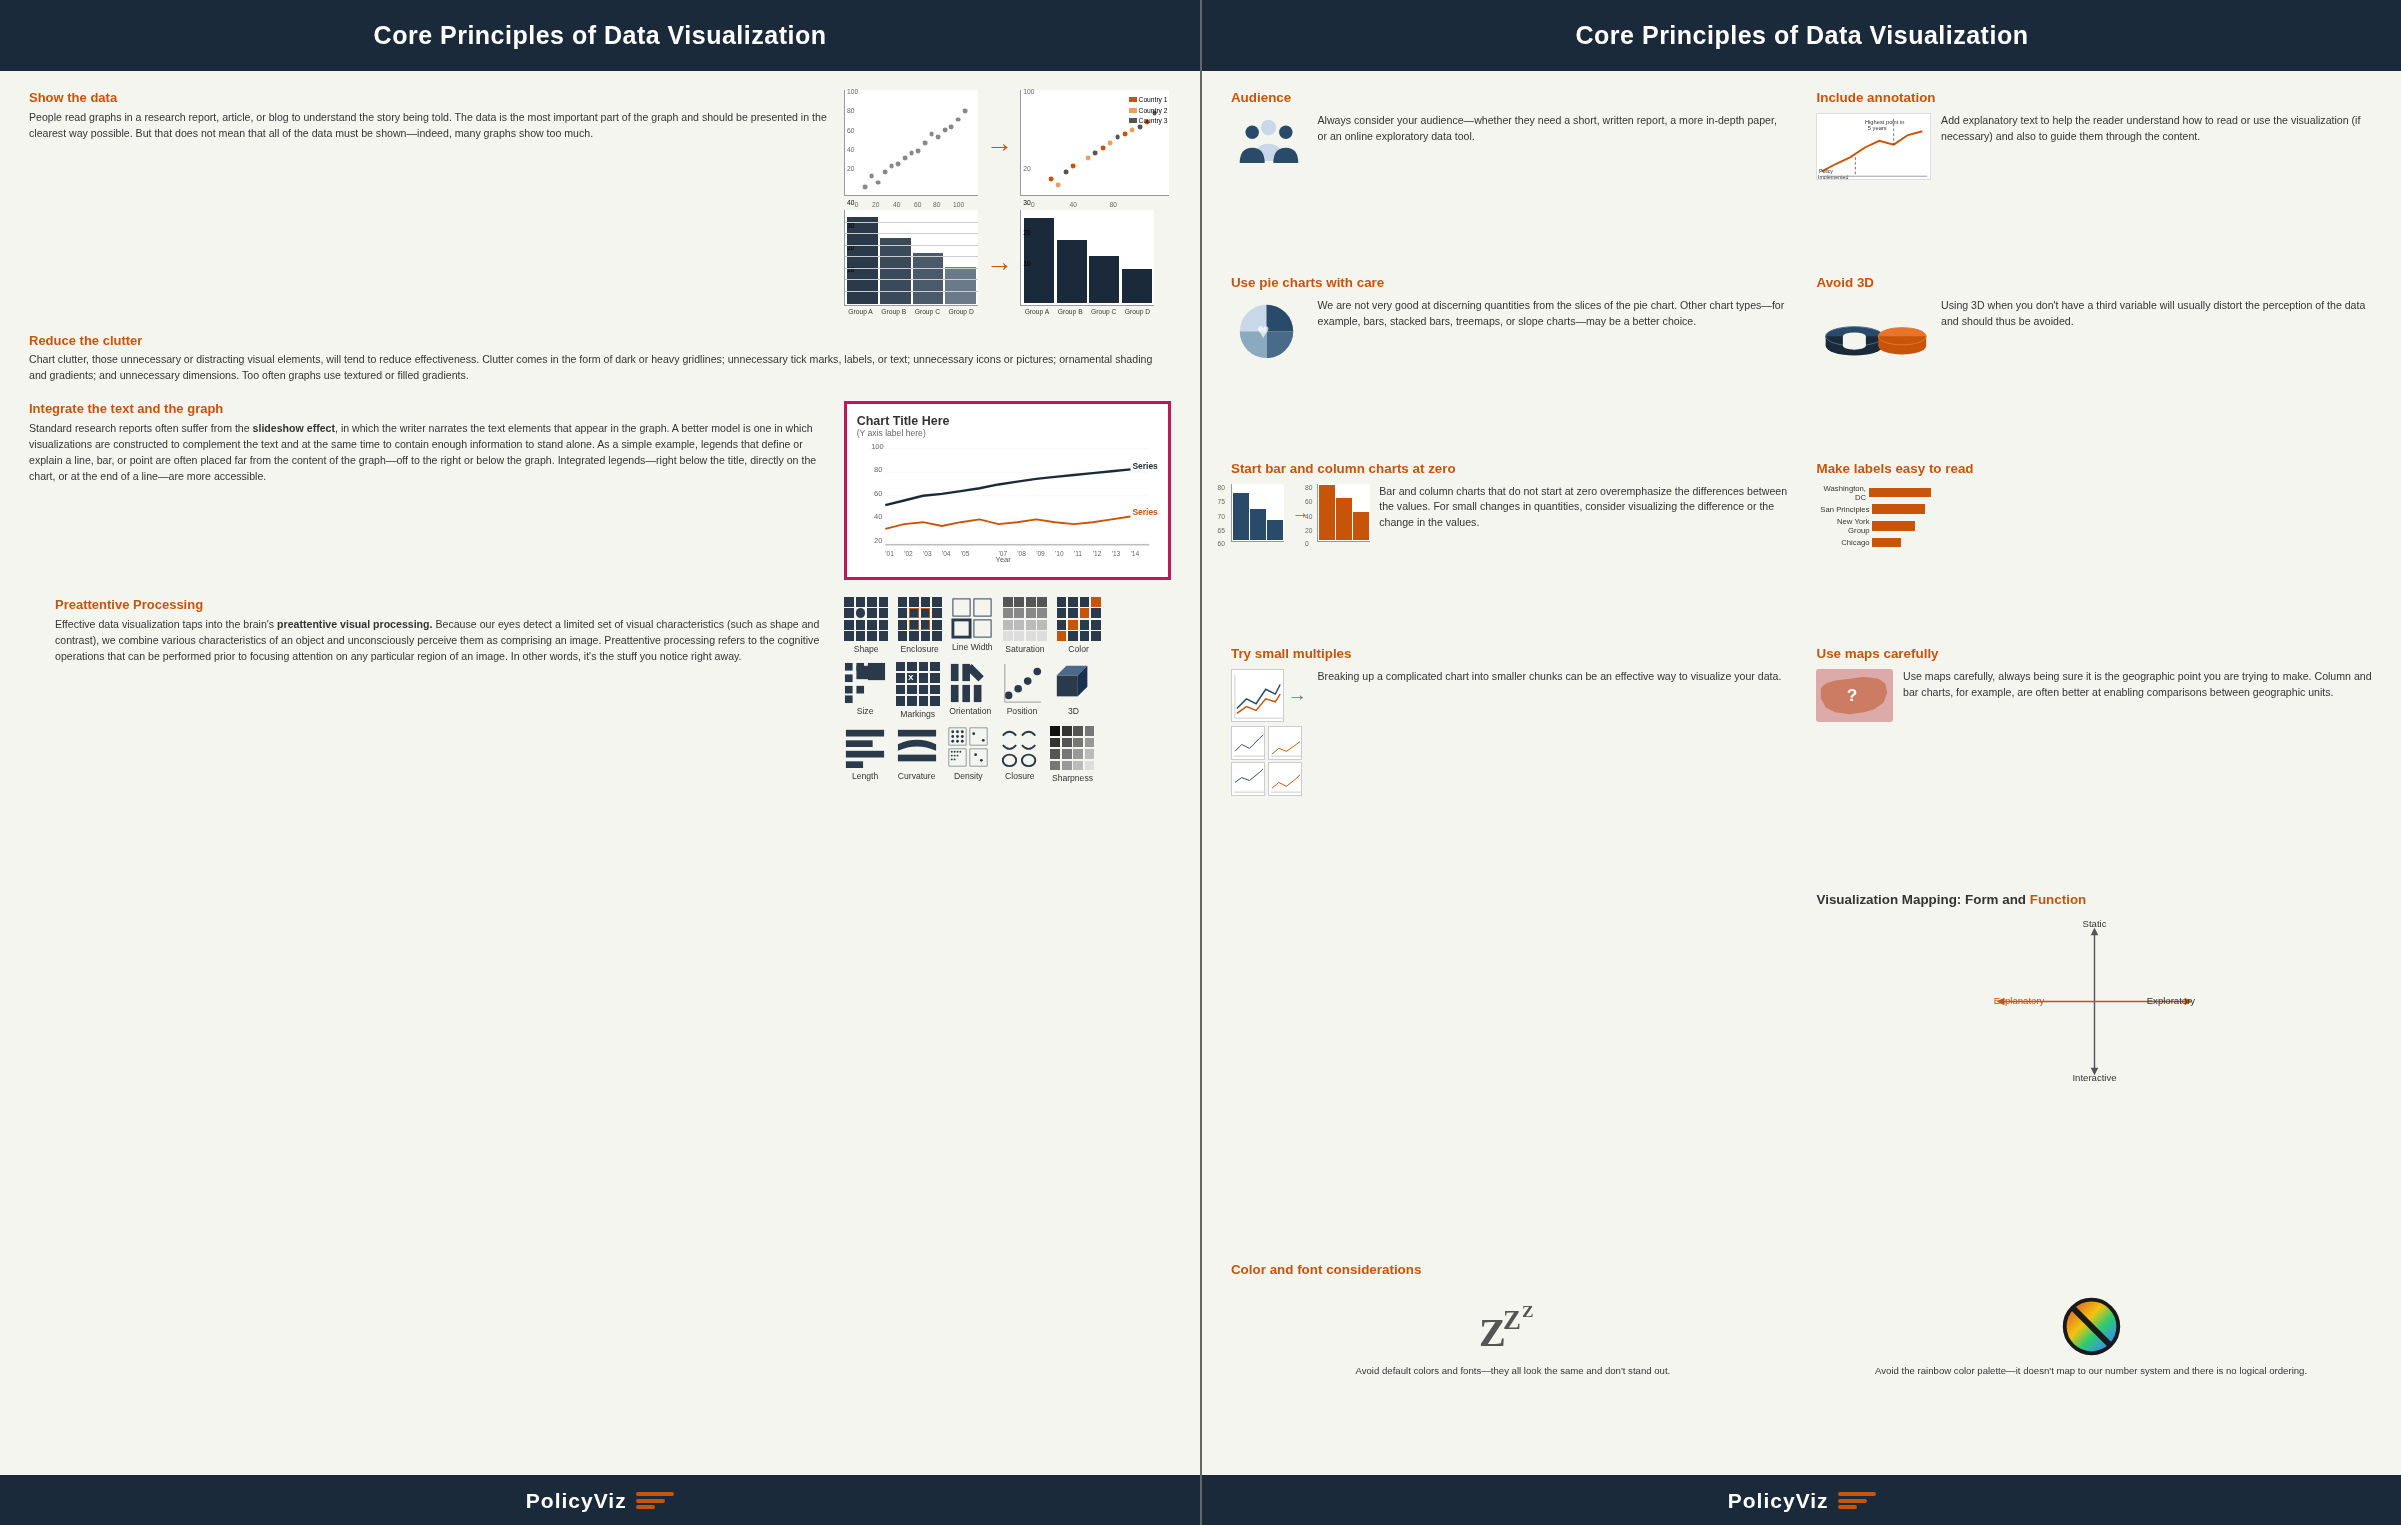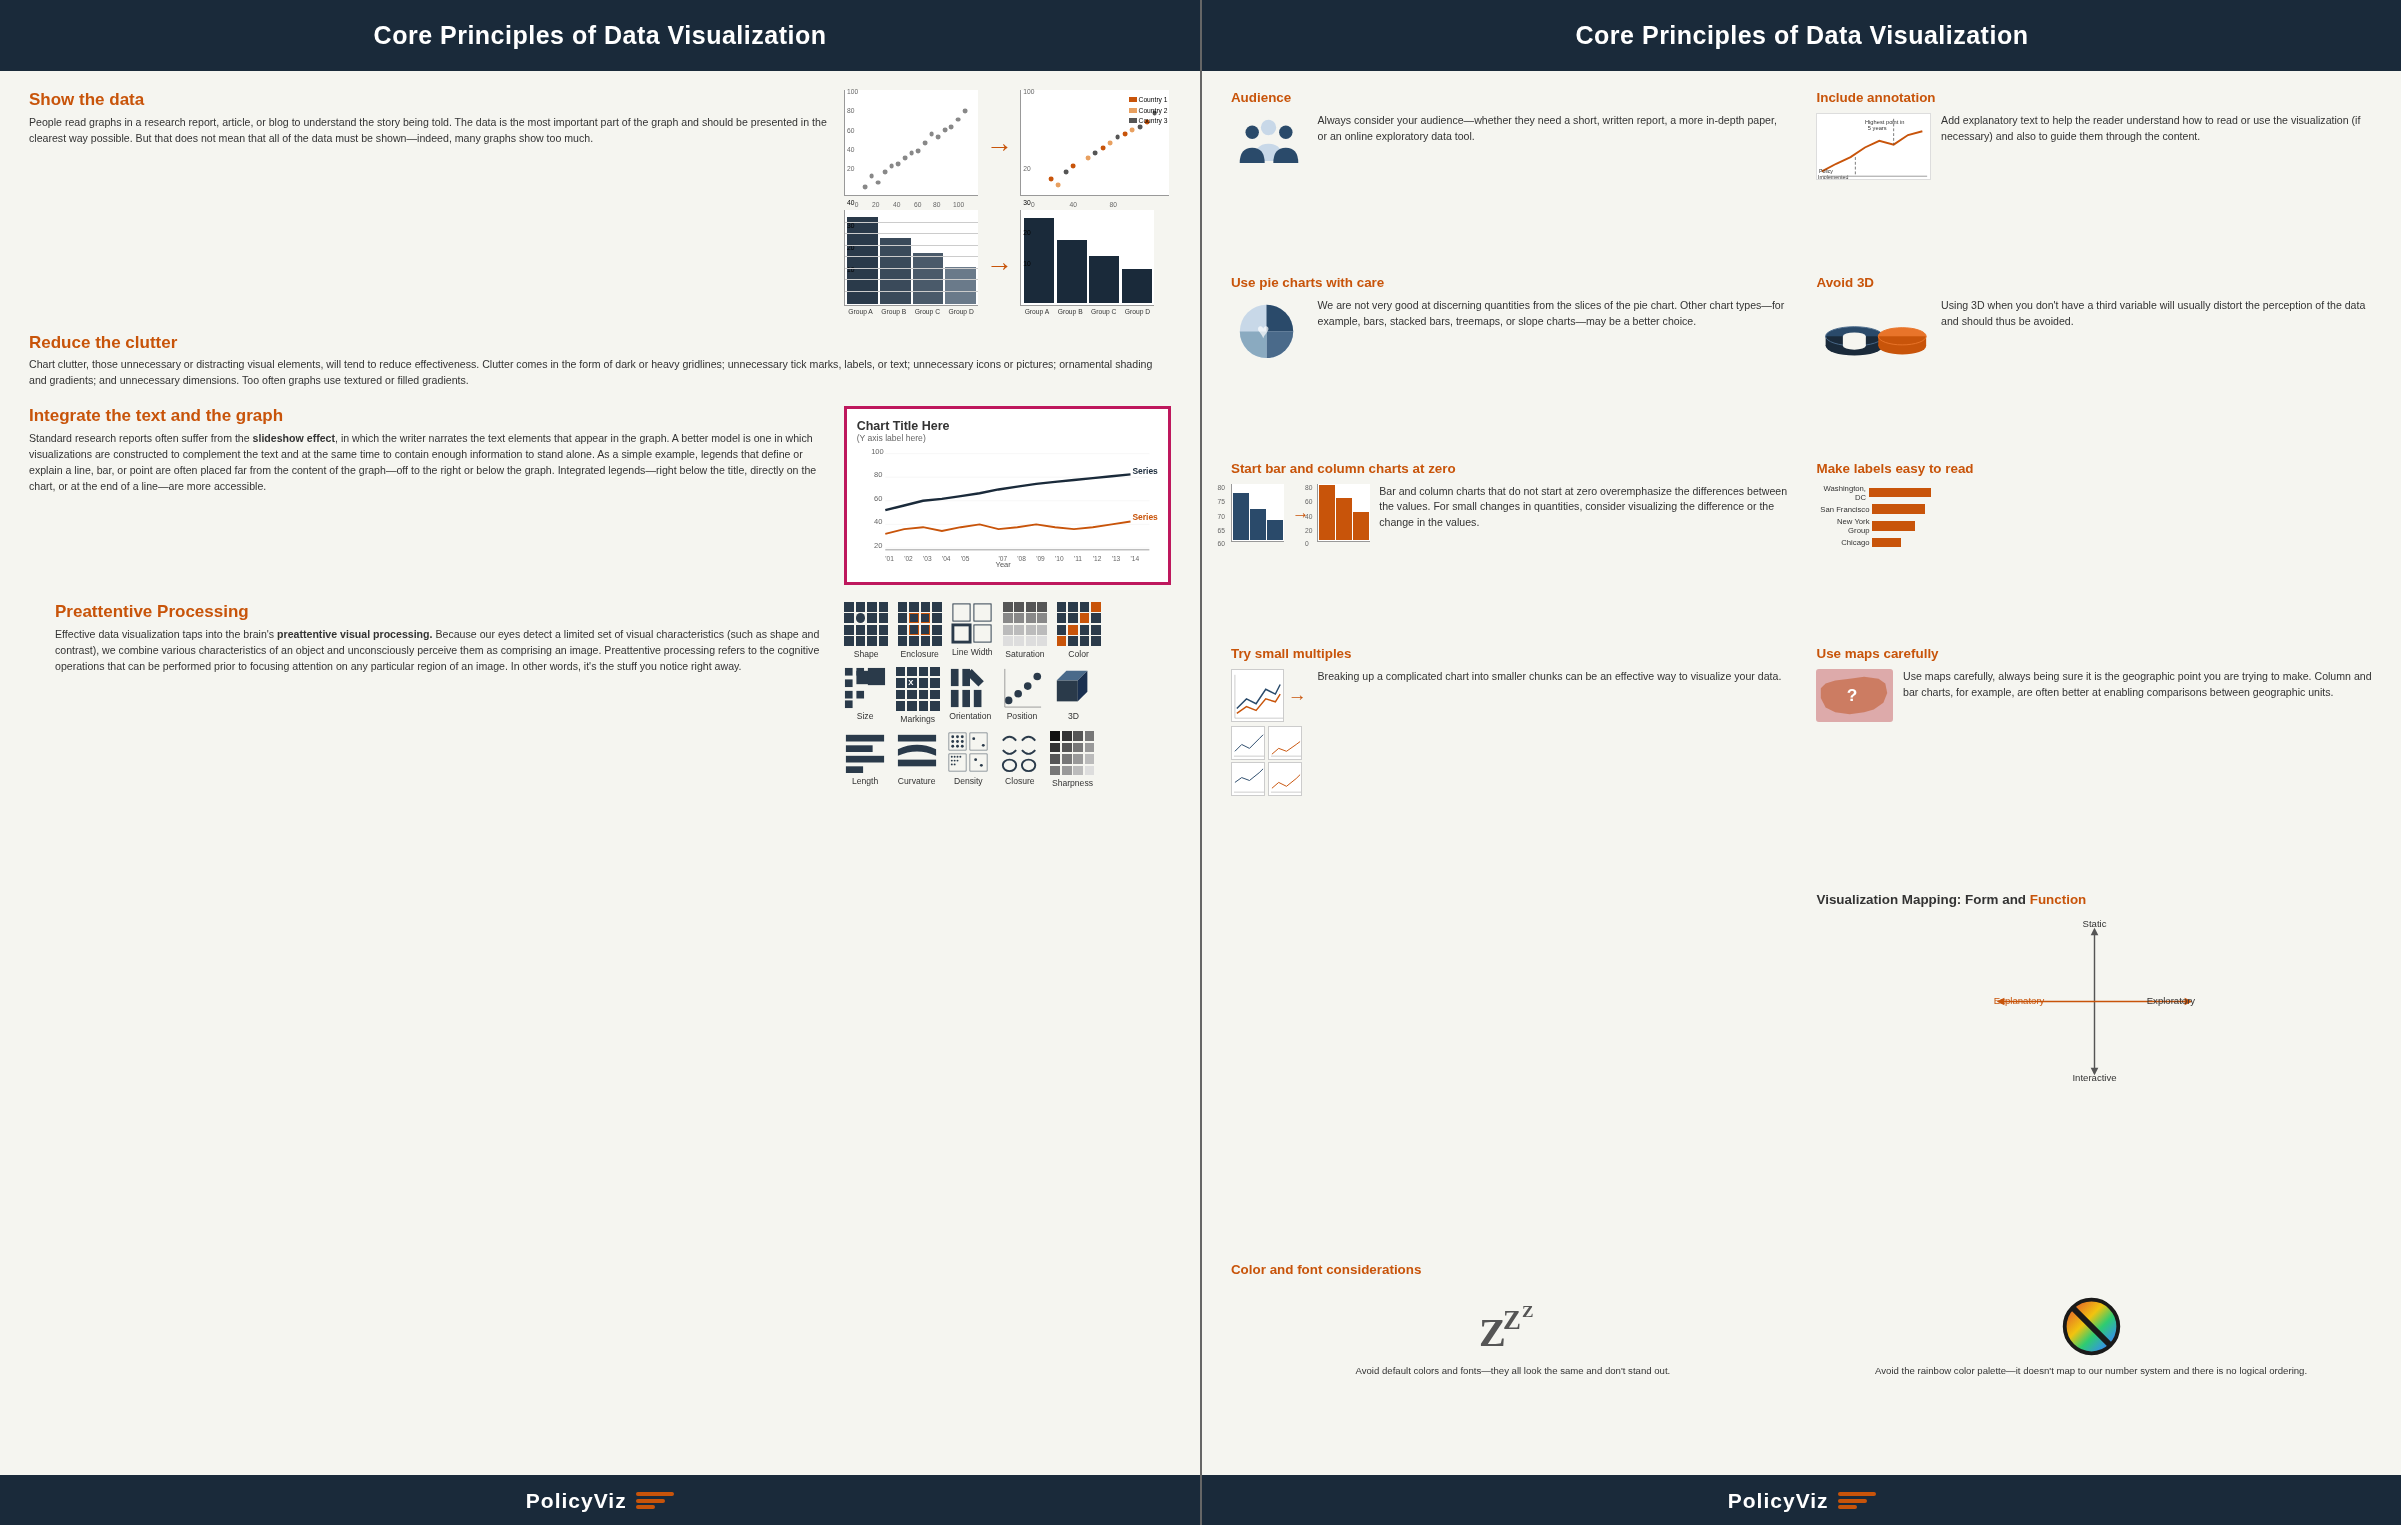--- a/index.html
+++ b/index.html
@@ -55,21 +55,21 @@
     }
     
     .footer-line {
       height: 3.8px;
       border-radius: 1.9px;
     }
     
     
     .section-title {
       color: #c8540a;
-      font-size: 17px;
+      font-size: 13px;
       font-weight: bold;
       margin-bottom: 4.8px;
     }
     
     .section-text {
       font-size: 10.6px;
       color: #333;
       line-height: 1.5;
     }
     
@@ -1047,21 +1047,21 @@
     <div class="right-section">
       <div class="right-section-title">Make labels easy to read</div>
       <div class="right-section-body">
         <div class="right-visual">
           <div class="horiz-bars">
             <div class="horiz-bar-row">
               <span class="horiz-bar-label">Washington, DC</span>
               <div class="horiz-bar-fill" style="width:67px;"></div>
             </div>
             <div class="horiz-bar-row">
-              <span class="horiz-bar-label">San Francisco</span>
+              <span class="horiz-bar-label">San Principles</span>
               <div class="horiz-bar-fill" style="width:53px;"></div>
             </div>
             <div class="horiz-bar-row">
               <span class="horiz-bar-label">New York Group</span>
               <div class="horiz-bar-fill" style="width:43px;"></div>
             </div>
             <div class="horiz-bar-row">
               <span class="horiz-bar-label">Chicago</span>
               <div class="horiz-bar-fill" style="width:29px;"></div>
             </div>

